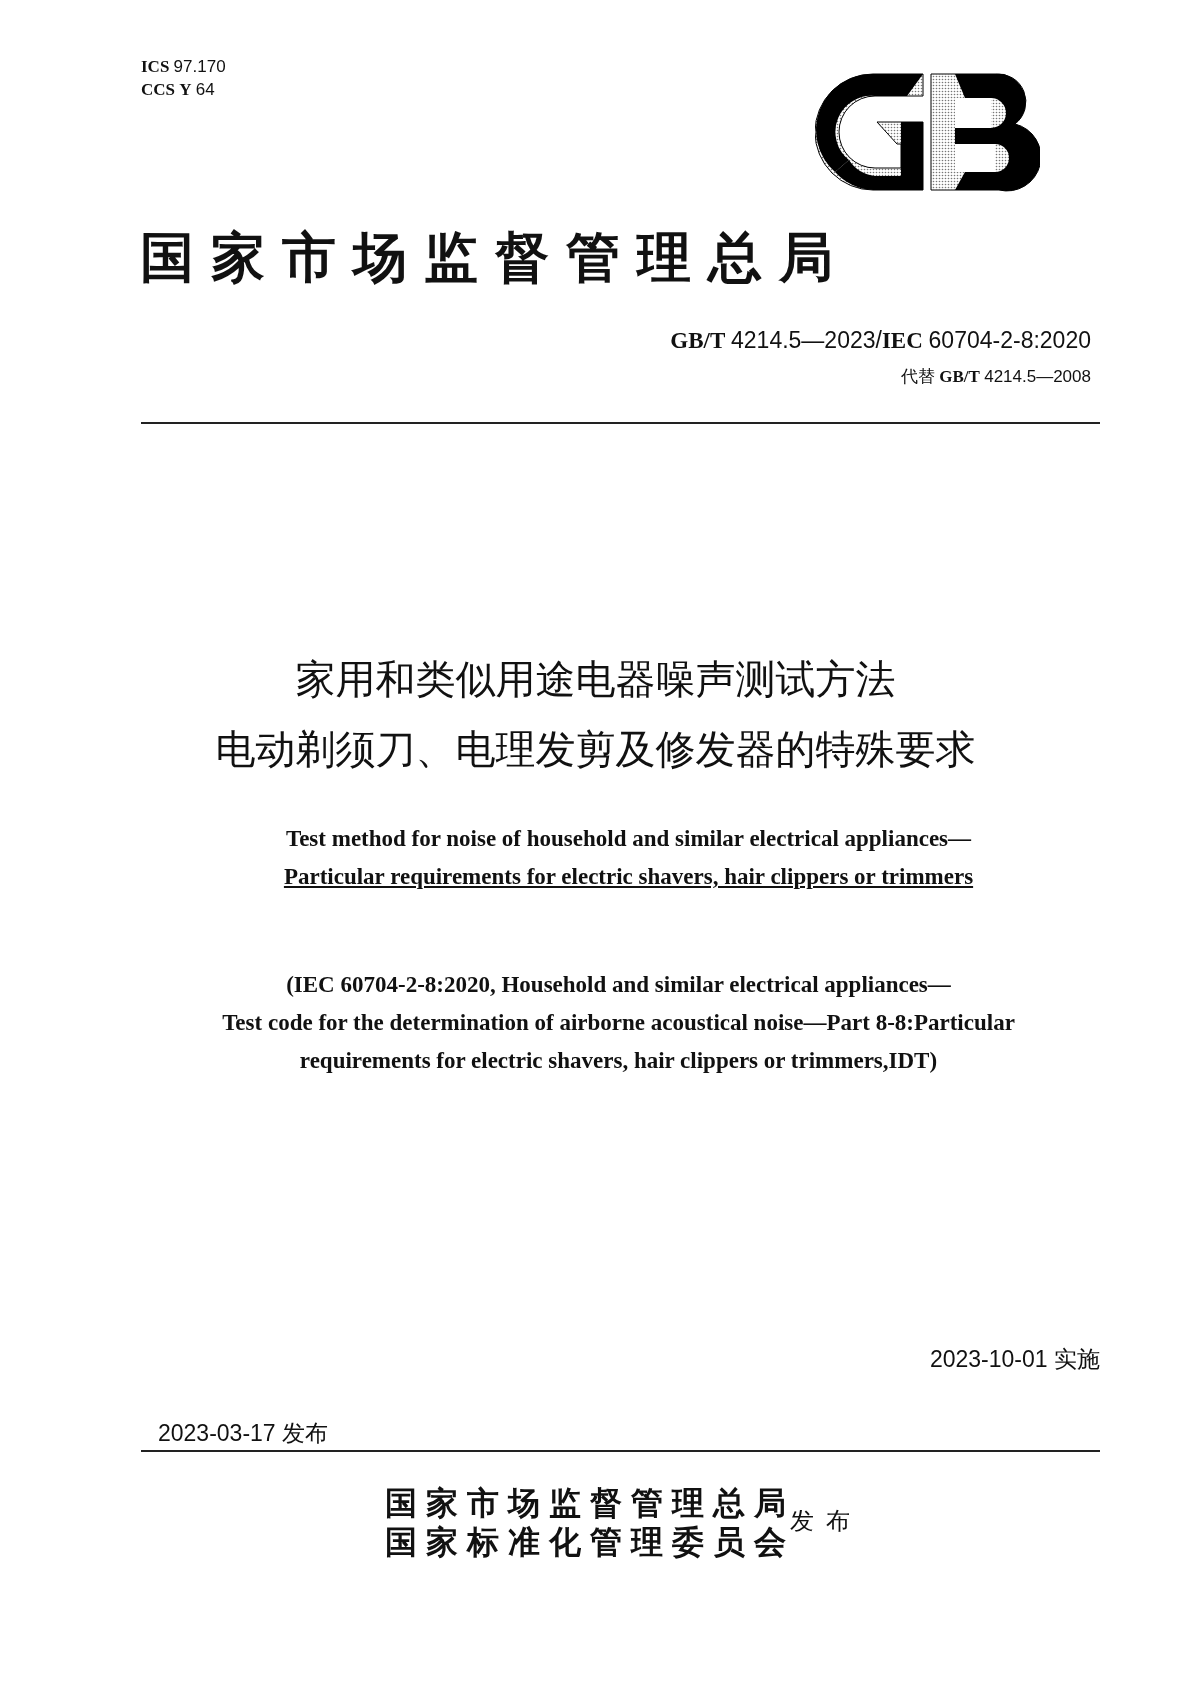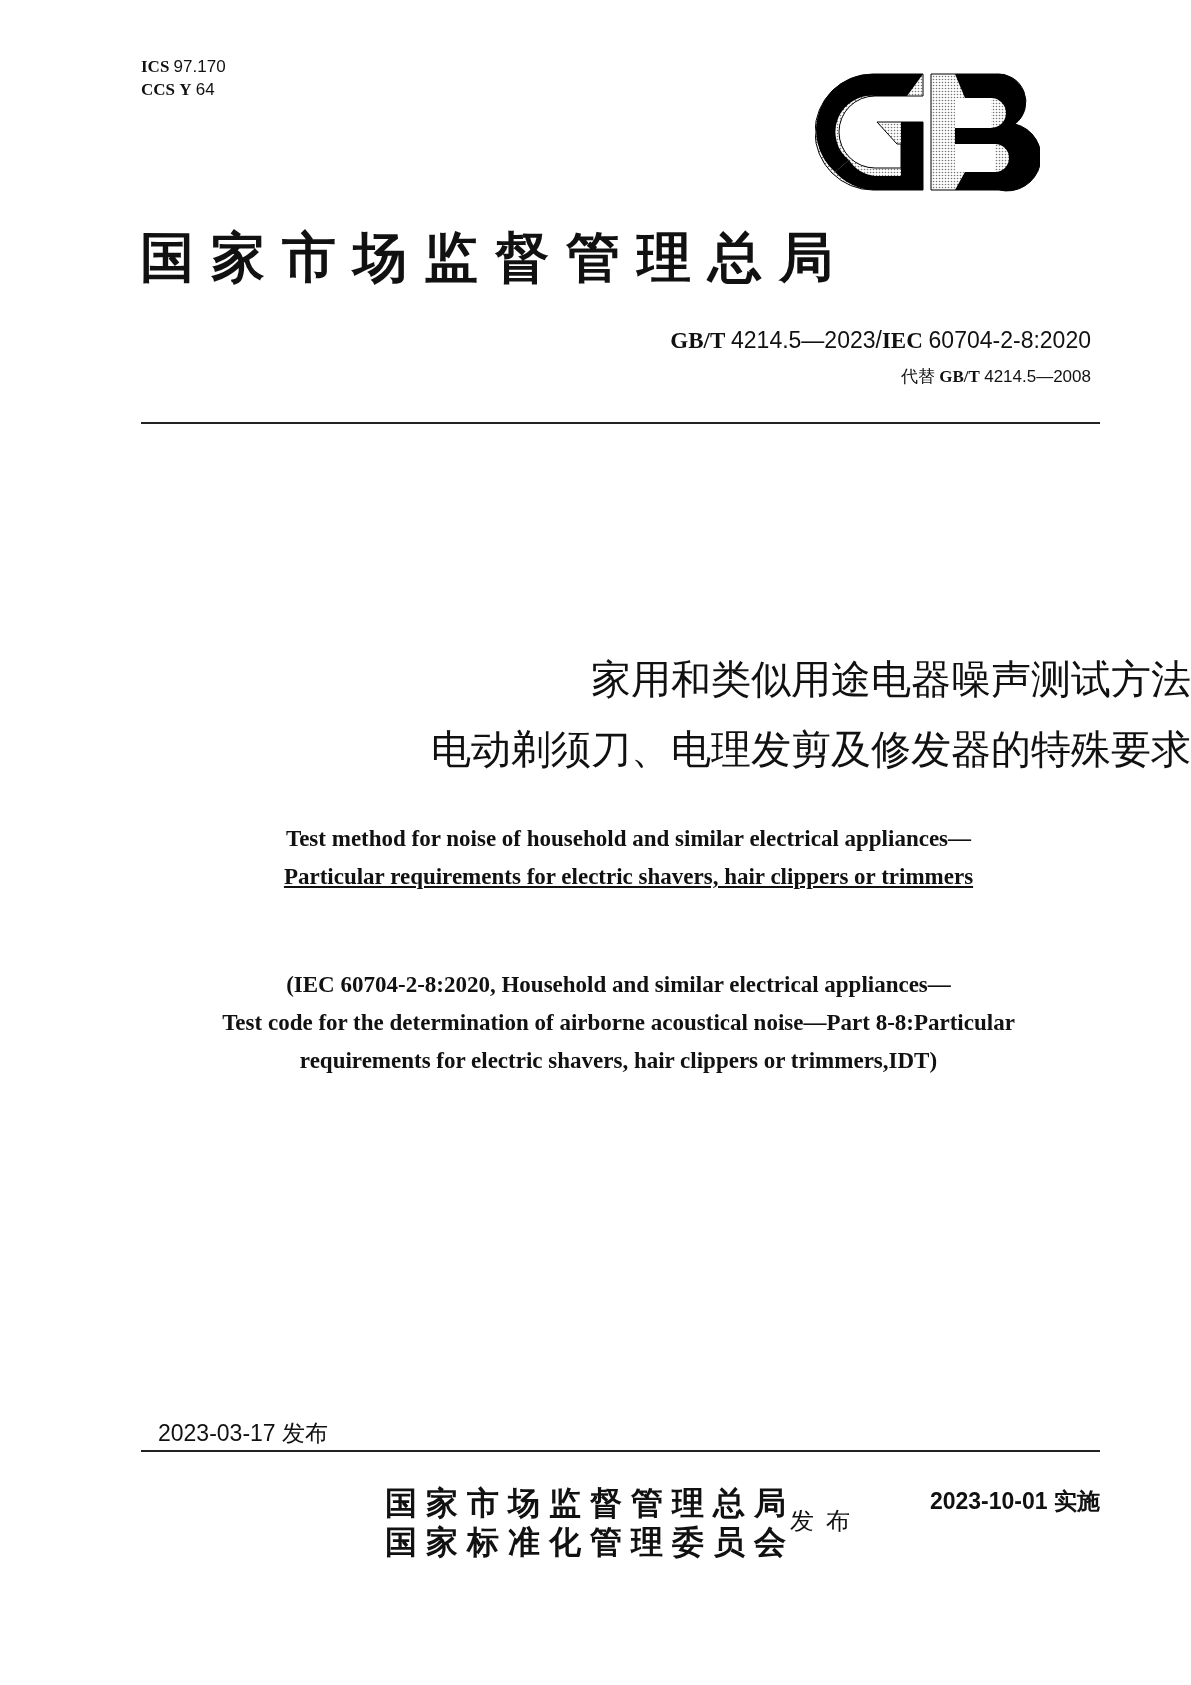--- a/index.html
+++ b/index.html
@@ -15,35 +15,35 @@
     .nat-title { left: 140px; top: 222px; width: 960px; font-size: 54px; font-weight: bold;
       letter-spacing: 17px; white-space: nowrap; font-family: "DejaVu Serif", serif; line-height: 70px; }
 
     .std-no { right: 100px; top: 327px; font-size: 23px; white-space: nowrap; text-align: right; }
     .std-no .b, .replace .b { font-family: "Liberation Serif", serif; font-weight: bold; }
     .std-no .n, .replace .n { font-family: "Liberation Sans", sans-serif; }
     .replace { right: 100px; top: 365px; font-size: 17px; white-space: nowrap; text-align: right; }
 
     .rule-top { left: 141px; top: 422px; width: 959px; height: 0; border-top: 2px solid #222; }
 
-    .cn-title { left: 0; width: 1191px; text-align: right; font-size: 40px; font-family: "DejaVu Sans", sans-serif; white-space: nowrap; }
+    .cn-title { left: 0; width: 1191px; text-align: center; font-size: 40px; font-family: "DejaVu Sans", sans-serif; white-space: nowrap; }
     .cn-title.l1 { top: 652px; }
     .cn-title.l2 { top: 722px; }
 
     .en-title { left: 0; width: 1191px; text-align: center; font-family: "Liberation Serif", serif; font-weight: bold; font-size: 23px; white-space: nowrap; padding-left: 33px; }
     .en-title.l1 { top: 826px; }
     .en-title.l2 { top: 864px; text-decoration: underline; }
 
     .iec { left: 0; width: 1191px; text-align: center; font-family: "Liberation Serif", serif; font-weight: bold; font-size: 23px; white-space: nowrap; padding-left: 23px; }
     .iec.l1 { top: 972px; }
     .iec.l2 { top: 1010px; }
     .iec.l3 { top: 1048px; }
 
     .date-left { left: 158px; top: 1418px; font-size: 23px; font-family: "Liberation Sans", sans-serif; white-space: nowrap; }
-    .date-right { right: 91px; top: 1486px; font-size: 23px; font-family: "Liberation Sans", sans-serif; white-space: nowrap; font-weight: bold; }
+    .date-right { right: 91px; top: 1344px; font-size: 23px; font-family: "Liberation Sans", sans-serif; white-space: nowrap; }
     .rule-bottom { left: 141px; top: 1450px; width: 959px; height: 0; border-top: 2px solid #222; }
 
     .issuer { left: 385px; font-size: 32px; font-family: "DejaVu Serif", serif; font-weight: bold; letter-spacing: 9px; white-space: nowrap; }
     .issuer.l1 { top: 1482px; }
     .issuer.l2 { top: 1521px; }
     .issued { left: 790px; top: 1505px; font-size: 24px; font-family: "DejaVu Sans", sans-serif; letter-spacing: 12px; white-space: nowrap; }
   </style>
 </head>
 <body>
 

